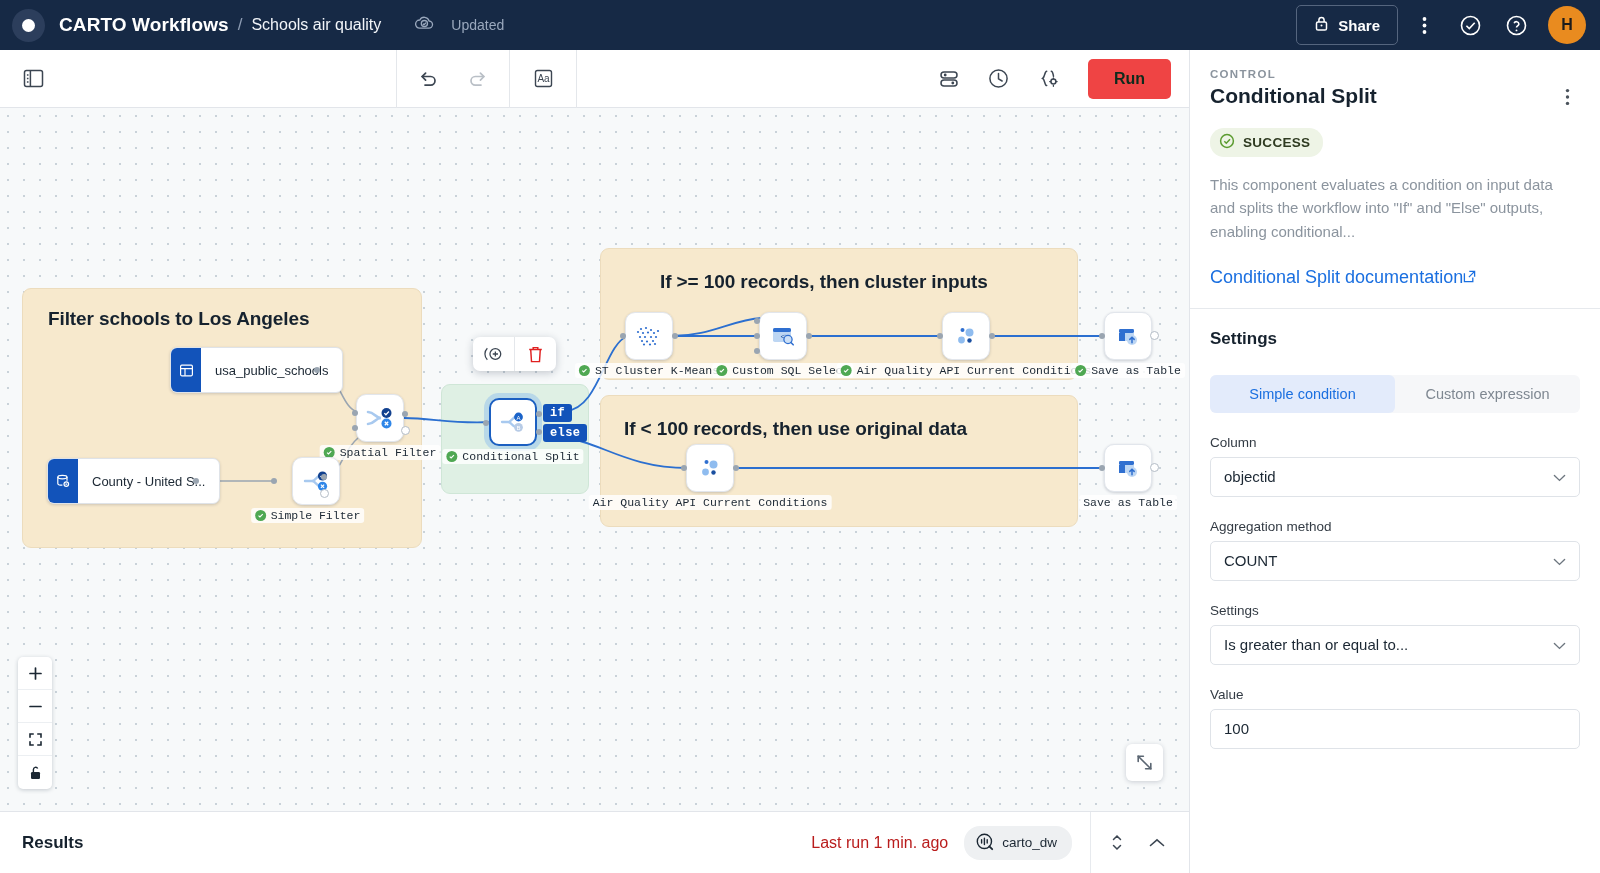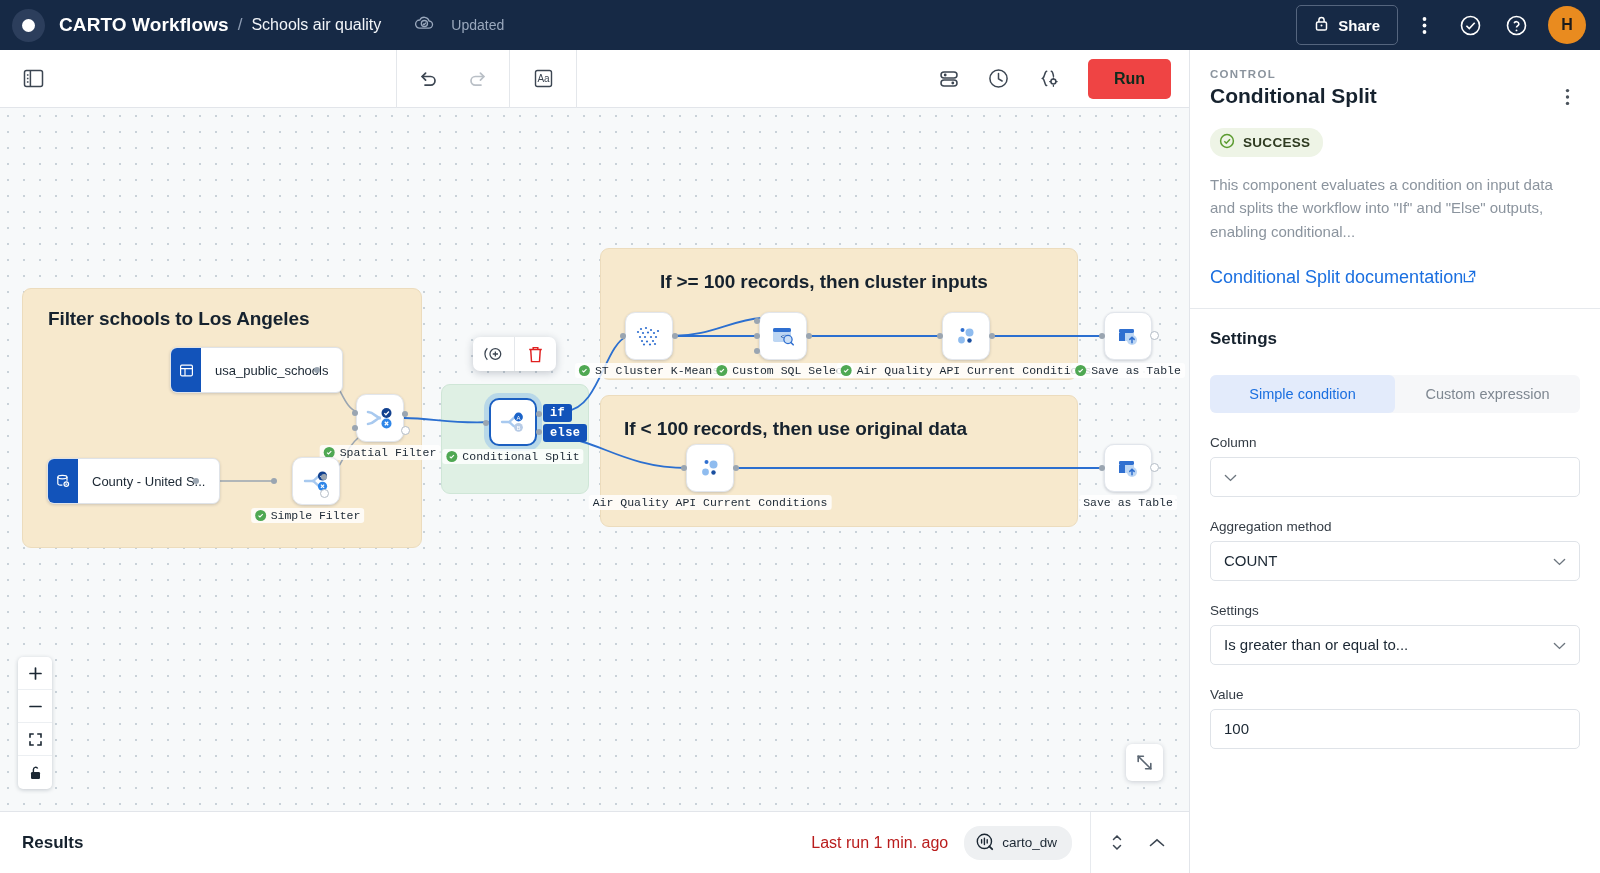--- a/index.html
+++ b/index.html
@@ -717,20 +717,21 @@
       <div class="settings-wrap">
         <div class="settings-title">Settings</div>
 
         <div class="seg">
           <div class="active">Simple condition</div>
           <div>Custom expression</div>
         </div>
 
         <div class="field-label">Column</div>
         <div class="select">
+          <span class="val">objectid</span>
           <span class="chev">
             <svg width="13" height="8" viewBox="0 0 13 8" fill="none" stroke="#6d767f" stroke-width="1.4" stroke-linecap="round">
                 <path d="M1.4 1.6l5.1 4.8 5.1-4.8"></path>
               </svg>
           </span>
         </div>
 
         <div class="field-label">Aggregation method</div>
         <div class="select">
           <span class="val">COUNT</span>

